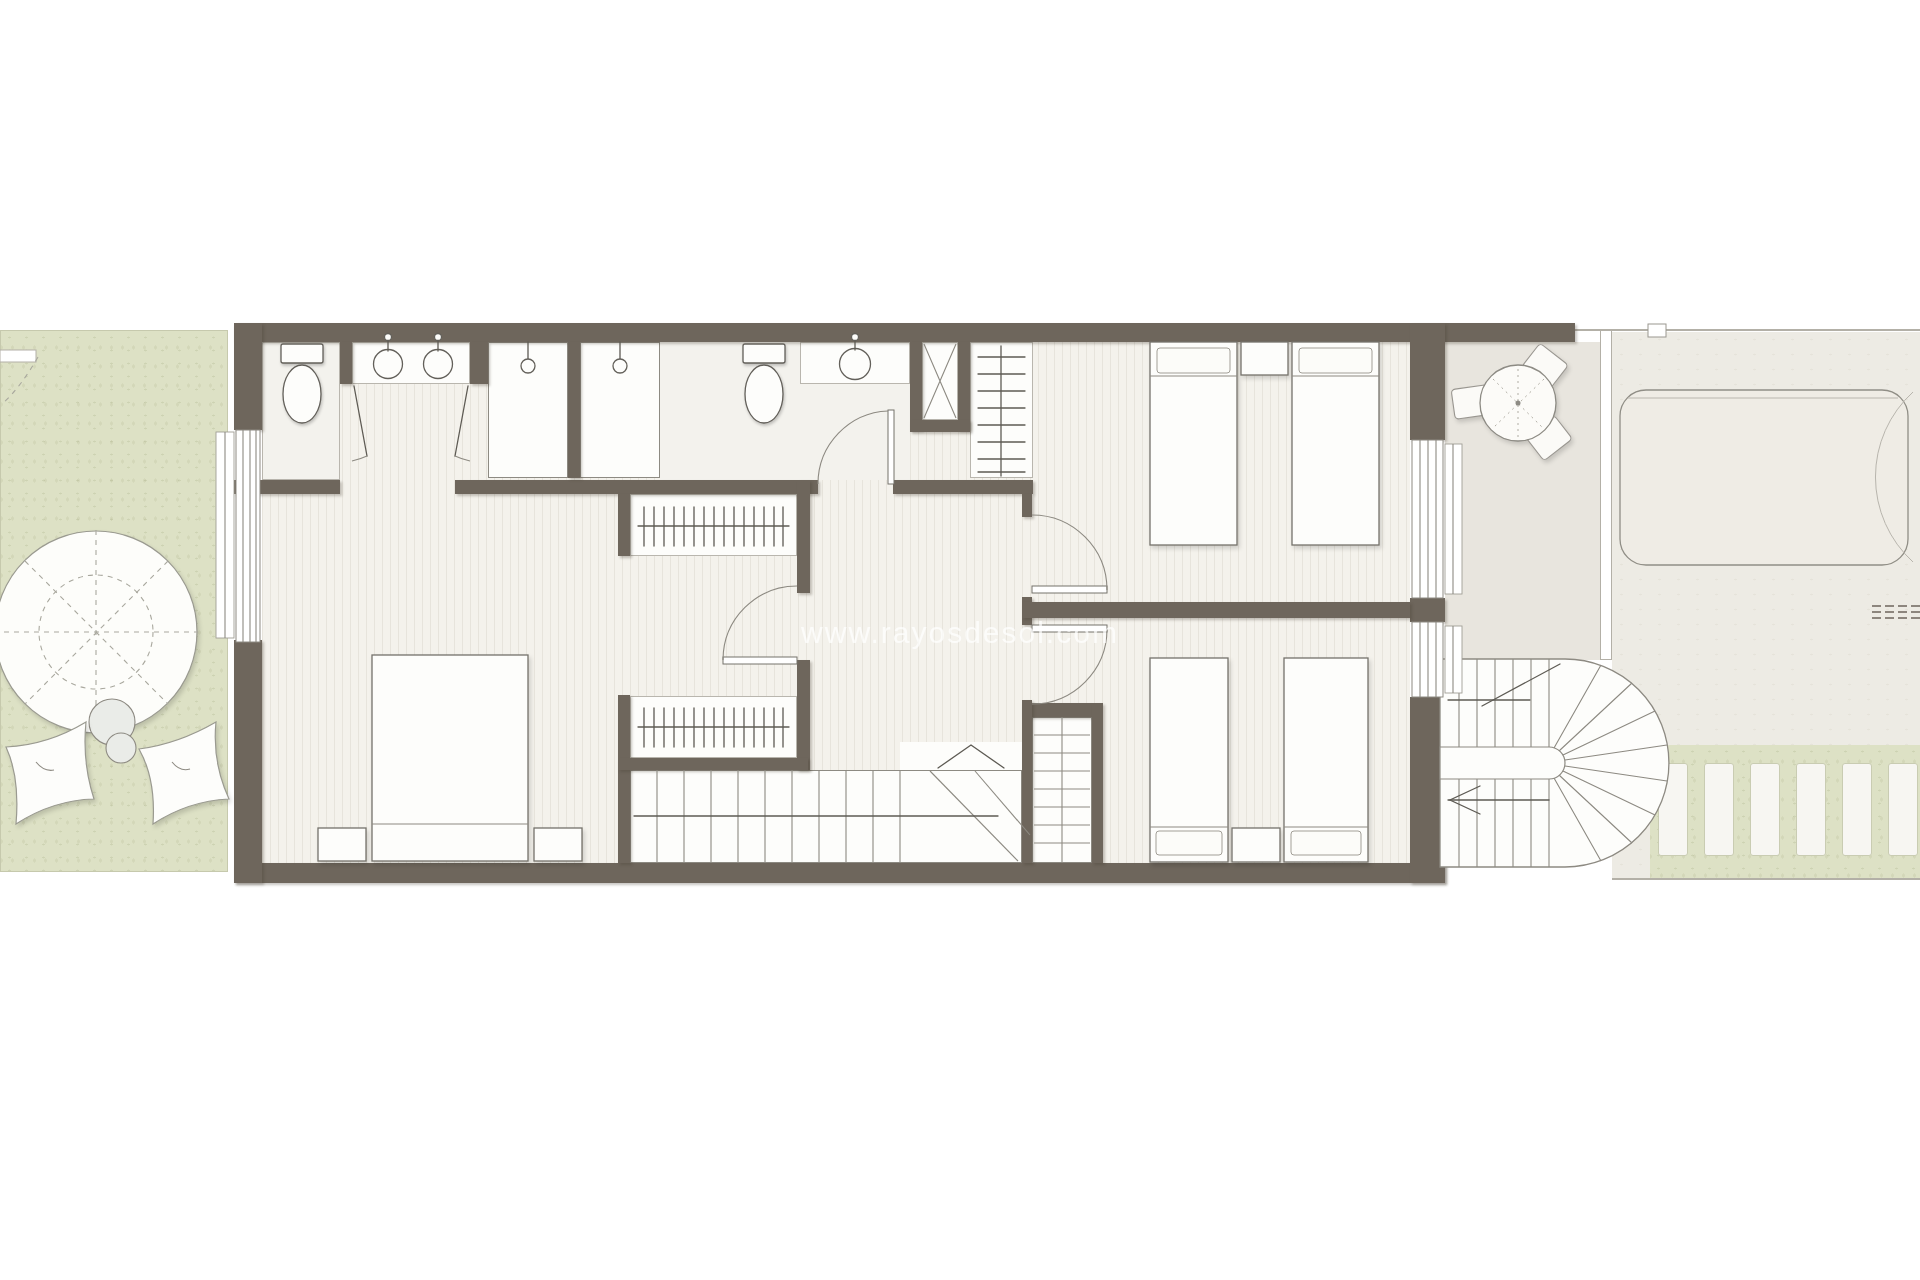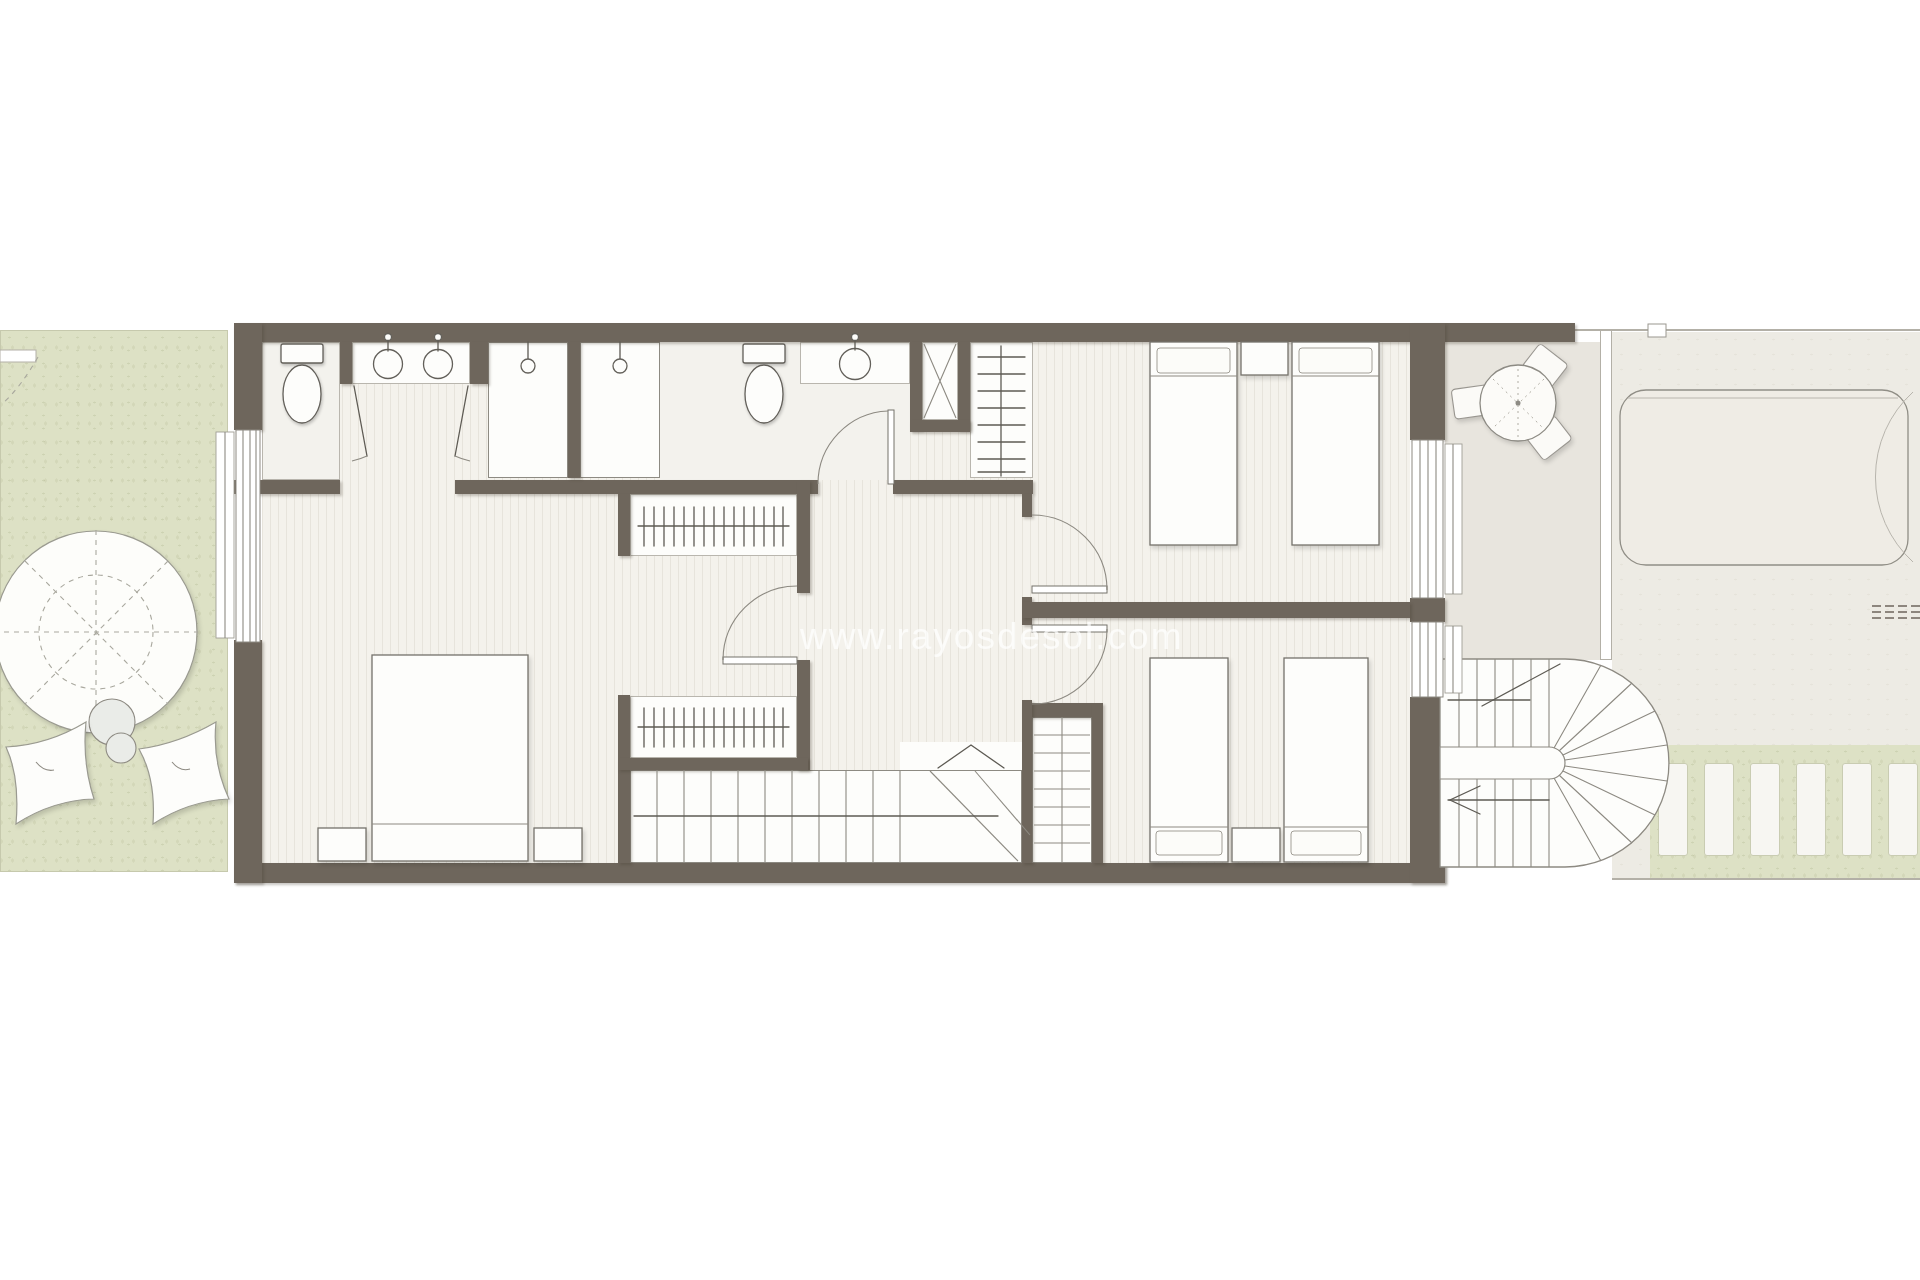--- a/index.html
+++ b/index.html
@@ -20,21 +20,21 @@
      background-size:17px 13px,11px 19px;background-position:0 0,6px 7px;
      border:1px solid #c6c9ad;box-sizing:border-box;}
   .beige{position:absolute;background:var(--terrace);}
   .beige2{position:absolute;background-color:var(--neighbor);
      background-image:radial-gradient(rgba(150,140,120,.09) 1px,transparent 1.4px);
      background-size:19px 15px;}
   .slat{position:absolute;background:#f7f6f2;border:1px solid #c9ccb2;border-radius:3px;box-sizing:border-box;}
   .thinline{position:absolute;background:#b3b0a7;}
   .overlay{position:absolute;left:0;top:0;}
   .watermark{position:absolute;left:800px;top:616px;width:320px;text-align:center;
-     font-size:37px;letter-spacing:2px;color:var(--watermark-color);white-space:nowrap;}
+     font-size:30px;letter-spacing:2px;color:var(--watermark-color);white-space:nowrap;}
   
   .ln{stroke:var(--line-dark);stroke-width:1.3;fill:none;stroke-linecap:round;}
   .lnm{stroke:var(--line-mid);stroke-width:1.1;fill:none;}
   .lnl{stroke:var(--line-light);stroke-width:1;fill:none;}
   .fx{fill:var(--room-white);stroke:#63605a;stroke-width:1.3;}
   .furn{fill:#fdfdfb;stroke:#75726b;stroke-width:1.3;}
   .pill{fill:#fcfcf9;stroke:#a29f97;stroke-width:1;}
   .dash{stroke:#a9a89e;stroke-width:1.1;fill:none;stroke-dasharray:5 5;}
   .shadow{filter:drop-shadow(1.5px 2px 1.5px rgba(0,0,0,.22));}
   .softshadow{filter:drop-shadow(2px 3px 2px rgba(0,0,0,.15));}

